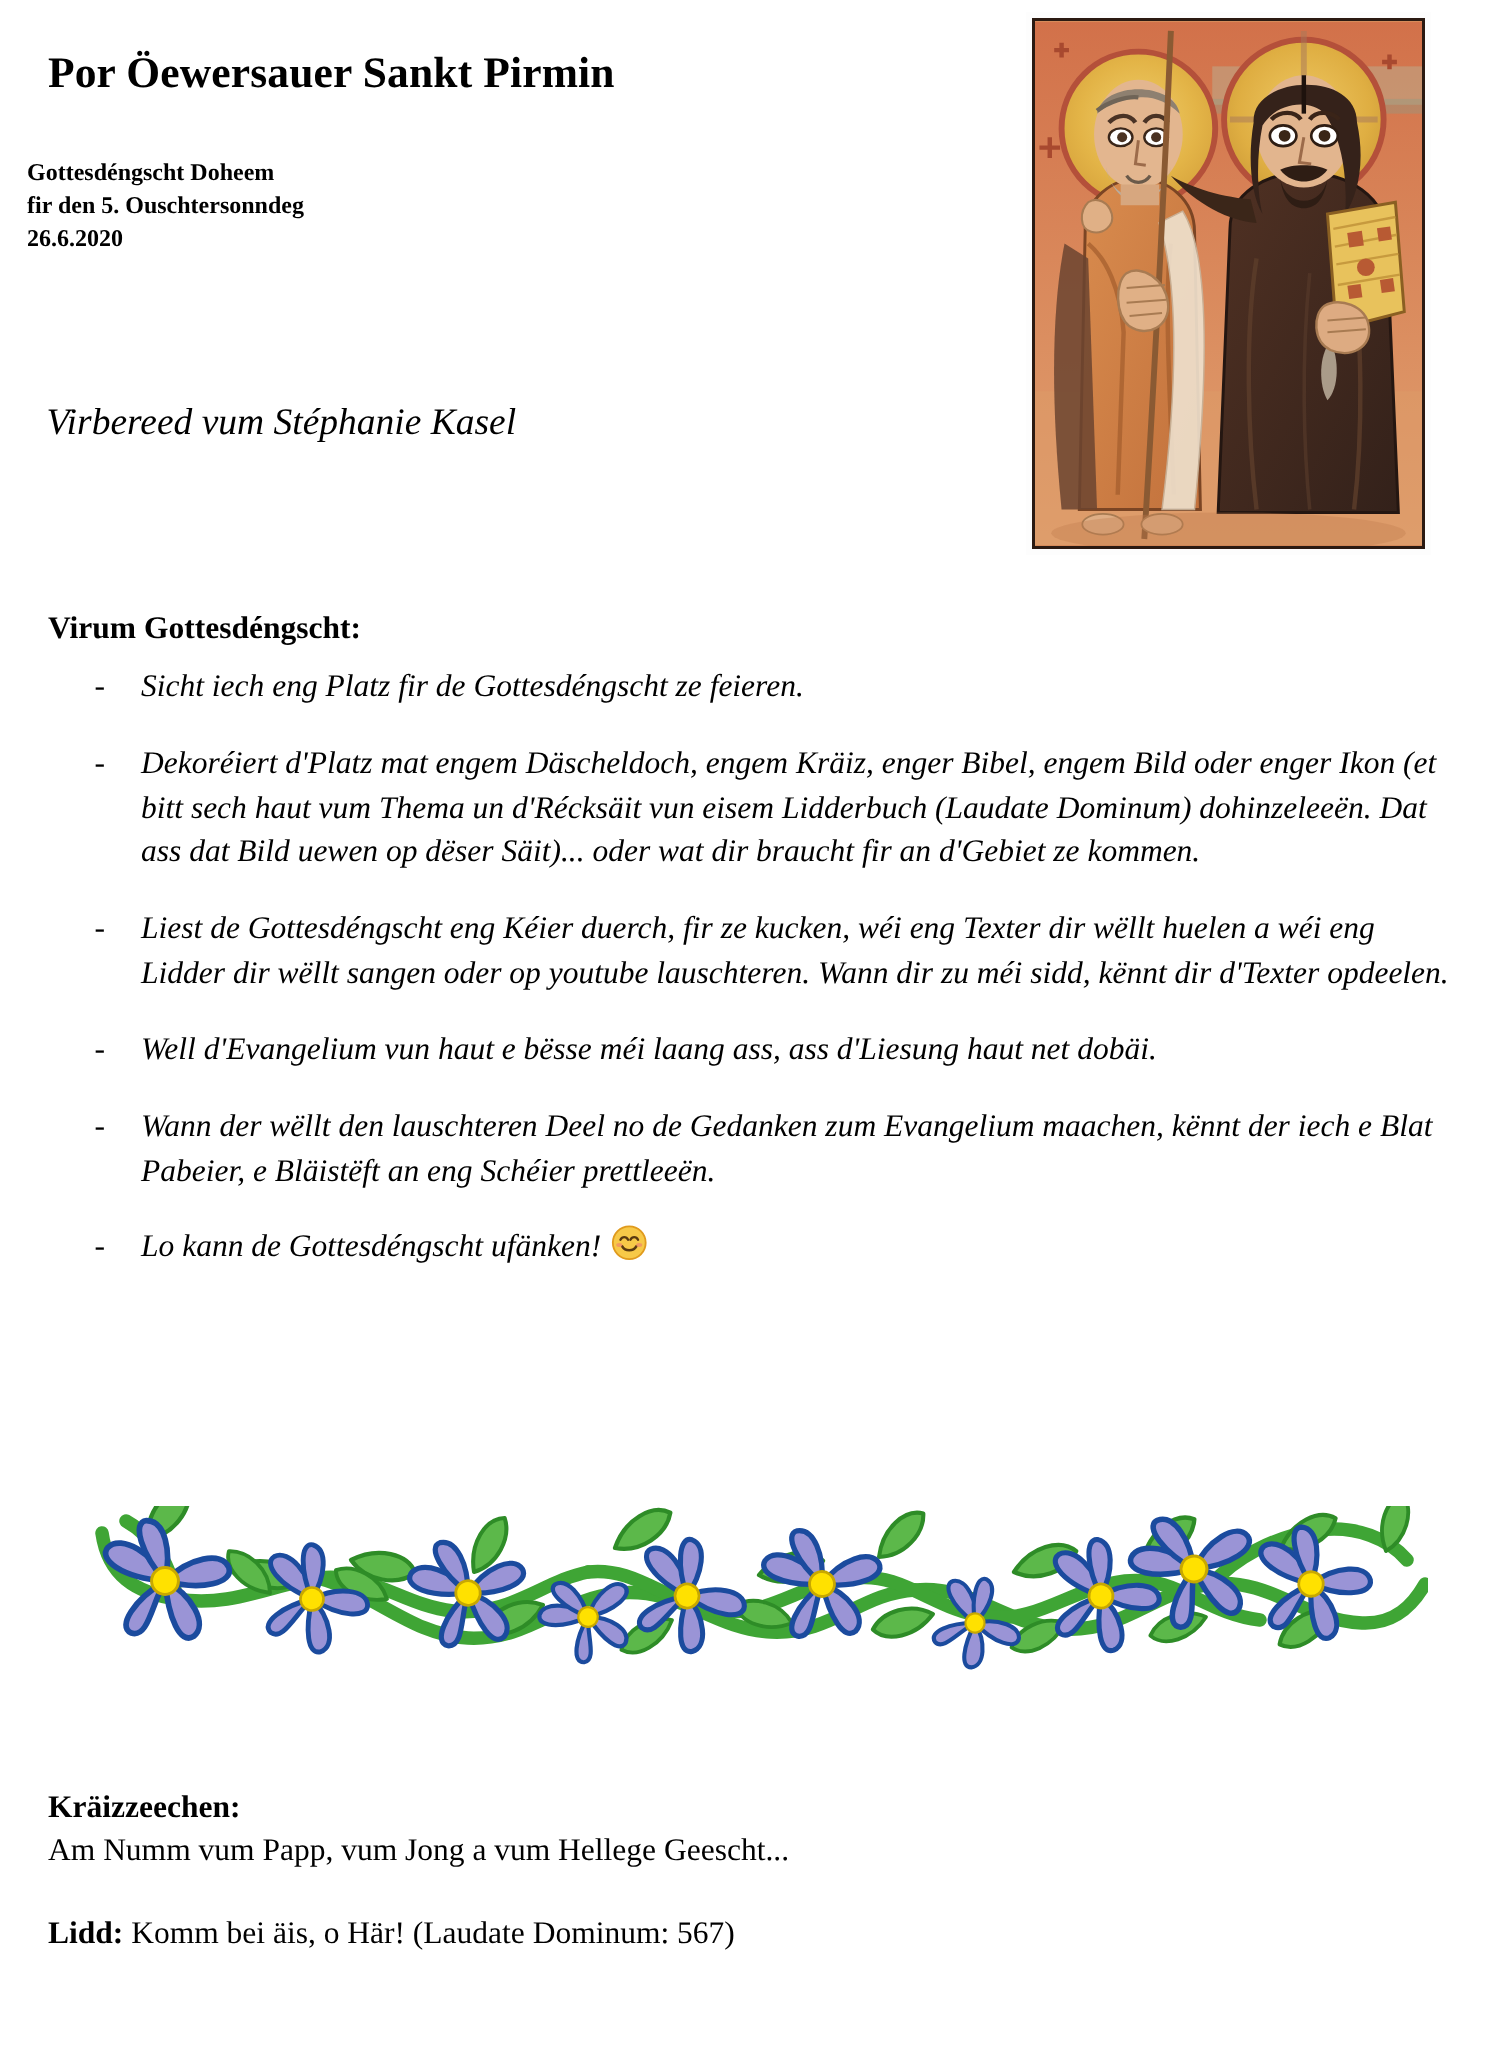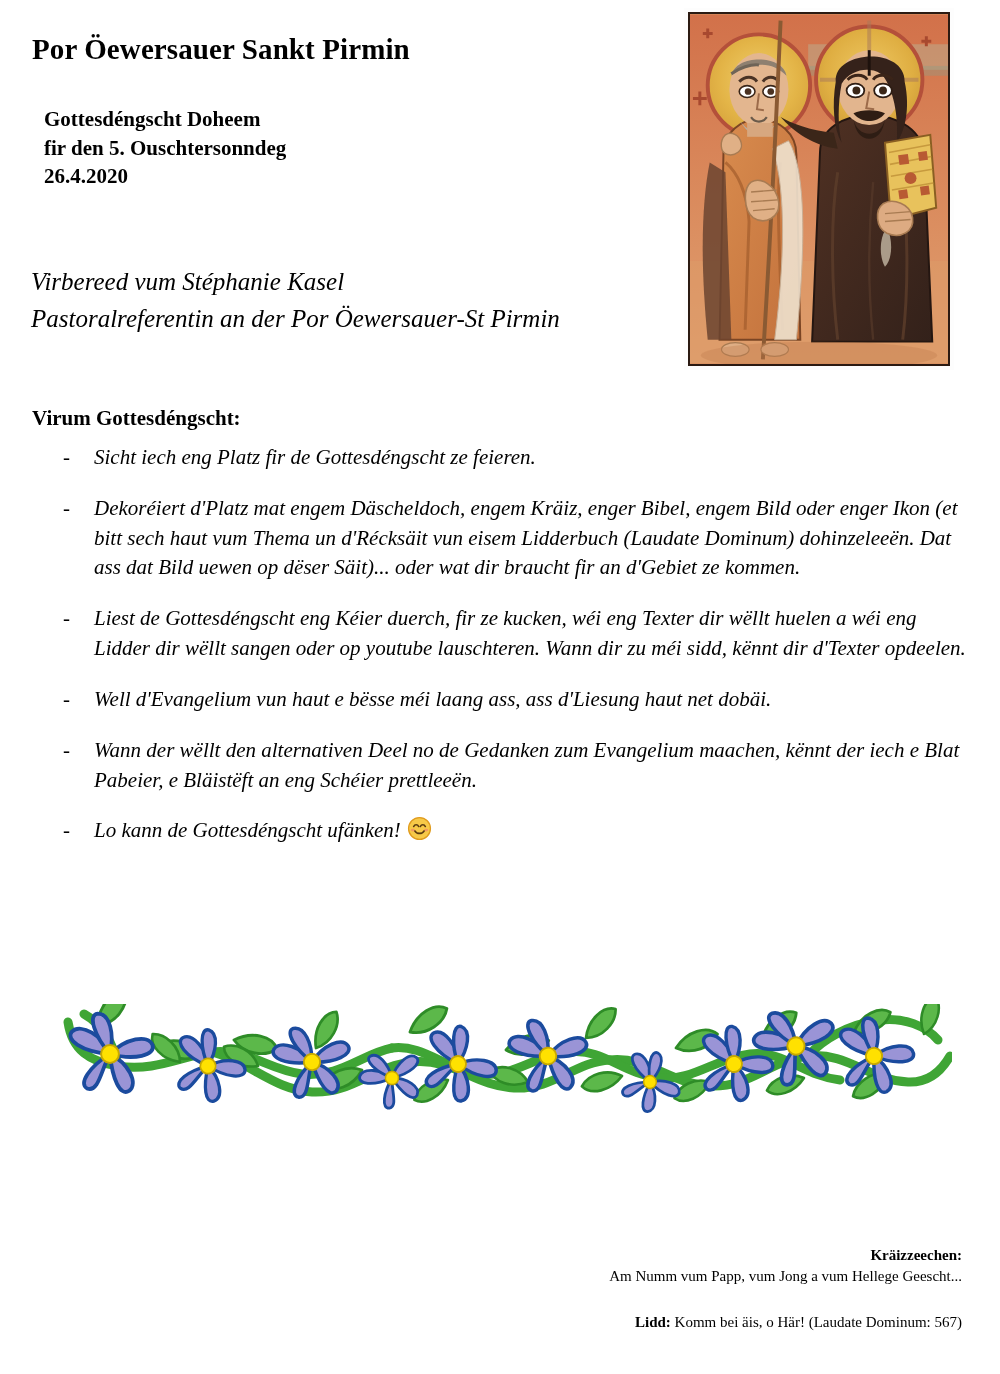--- a/index.html
+++ b/index.html
@@ -32,23 +32,23 @@
     top: 14px;
     font-size: 29px;
     font-weight: bold;
     letter-spacing: 0.1px;
     line-height: 1.15;
     white-space: nowrap;
   }
 
   .subject-block {
     position: absolute;
-    left: 44px;
+    left: 18px;
     top: 105px;
-    font-size: 21px;
+    font-size: 16px;
     font-weight: bold;
     line-height: 1.36;
   }
   .subject-block .line { display: block; white-space: nowrap; }
 
   .byline-block {
     position: absolute;
     left: 31px;
     top: 264px;
     font-size: 25px;
@@ -133,47 +133,45 @@
     top: 1004px;
     width: 890px;
     height: 110px;
   }
   .floral-divider svg { display: block; width: 100%; height: 100%; }
 
   
   .liturgy-block {
     position: absolute;
     left: 32px;
-    top: 1245px;
+    top: 1190px;
     width: 930px;
-    font-size: 15px;
+    font-size: 21px;
     line-height: 1.38;
-    text-align: right;
   }
   .liturgy-label { font-weight: bold; }
   .liturgy-line { display: block; white-space: nowrap; }
   .liturgy-group { margin-bottom: 26px; }
   .liturgy-group:last-child { margin-bottom: 0; }
 </style>
 </head>
 <body>
 
 <div class="page">
 
   <h1 class="doc-title">Por Öewersauer Sankt Pirmin</h1>
 
   <div class="subject-block">
     <span class="line">Gottesdéngscht Doheem</span>
     <span class="line">fir den 5. Ouschtersonndeg</span>
-    <span class="line">26.4.2020</span>
+    <span class="line">26.6.2020</span>
   </div>
 
   <div class="byline-block">
     <span class="line">Virbereed vum Stéphanie Kasel</span>
-    <span class="line">Pastoralreferentin an der Por Öewersauer-St Pirmin</span>
   </div>
 
   <div class="icon-frame">
     <div class="icon-art">
       <svg viewBox="0 0 262 354" xmlns="http://www.w3.org/2000/svg" aria-hidden="true">
         <defs>
           <radialGradient id="haloA" cx="50%" cy="45%" r="55%">
             <stop offset="0%" stop-color="#f0cf6b"></stop>
             <stop offset="70%" stop-color="#e3b447"></stop>
             <stop offset="100%" stop-color="#d9a63e"></stop>
@@ -317,21 +315,21 @@
       <span class="bullet-text">Liest de Gottesdéngscht eng Kéier duerch, fir ze kucken, wéi eng Texter dir wëllt huelen a wéi eng Lidder dir wëllt sangen oder op youtube lauschteren. Wann dir zu méi sidd, kënnt dir d'Texter opdeelen.</span>
     </li>
 
     <li class="bullet-item">
       <span class="bullet-dash">-</span>
       <span class="bullet-text">Well d'Evangelium vun haut e bësse méi laang ass, ass d'Liesung haut net dobäi.</span>
     </li>
 
     <li class="bullet-item">
       <span class="bullet-dash">-</span>
-      <span class="bullet-text">Wann der wëllt den alternativen Deel no de Gedanken zum Evangelium maachen, kënnt der iech e Blat Pabeier, e Bläistëft an eng Schéier prettleeën.</span>
+      <span class="bullet-text">Wann der wëllt den lauschteren Deel no de Gedanken zum Evangelium maachen, kënnt der iech e Blat Pabeier, e Bläistëft an eng Schéier prettleeën.</span>
     </li>
 
     <li class="bullet-item">
       <span class="bullet-dash">-</span>
       <span class="bullet-text"><span>Lo kann de Gottesdéngscht ufänken!</span><span class="emoji-smile"><svg viewBox="0 0 32 32" xmlns="http://www.w3.org/2000/svg" aria-hidden="true">
               <circle cx="16" cy="16" r="14" fill="#f7c948" stroke="#e09b1e" stroke-width="1.6"></circle>
               <path d="M8.5 13.5 C10 10.5 13.5 10.5 15 13.5" fill="none" stroke="#5a3a10" stroke-width="2" stroke-linecap="round"></path>
               <path d="M17 13.5 C18.5 10.5 22 10.5 23.5 13.5" fill="none" stroke="#5a3a10" stroke-width="2" stroke-linecap="round"></path>
               <path d="M10 19 C12.5 23.5 19.5 23.5 22 19" fill="none" stroke="#5a3a10" stroke-width="2.2" stroke-linecap="round"></path>
               <ellipse cx="7.5" cy="18" rx="2.6" ry="1.7" fill="#f08a6a" opacity="0.75"></ellipse>

